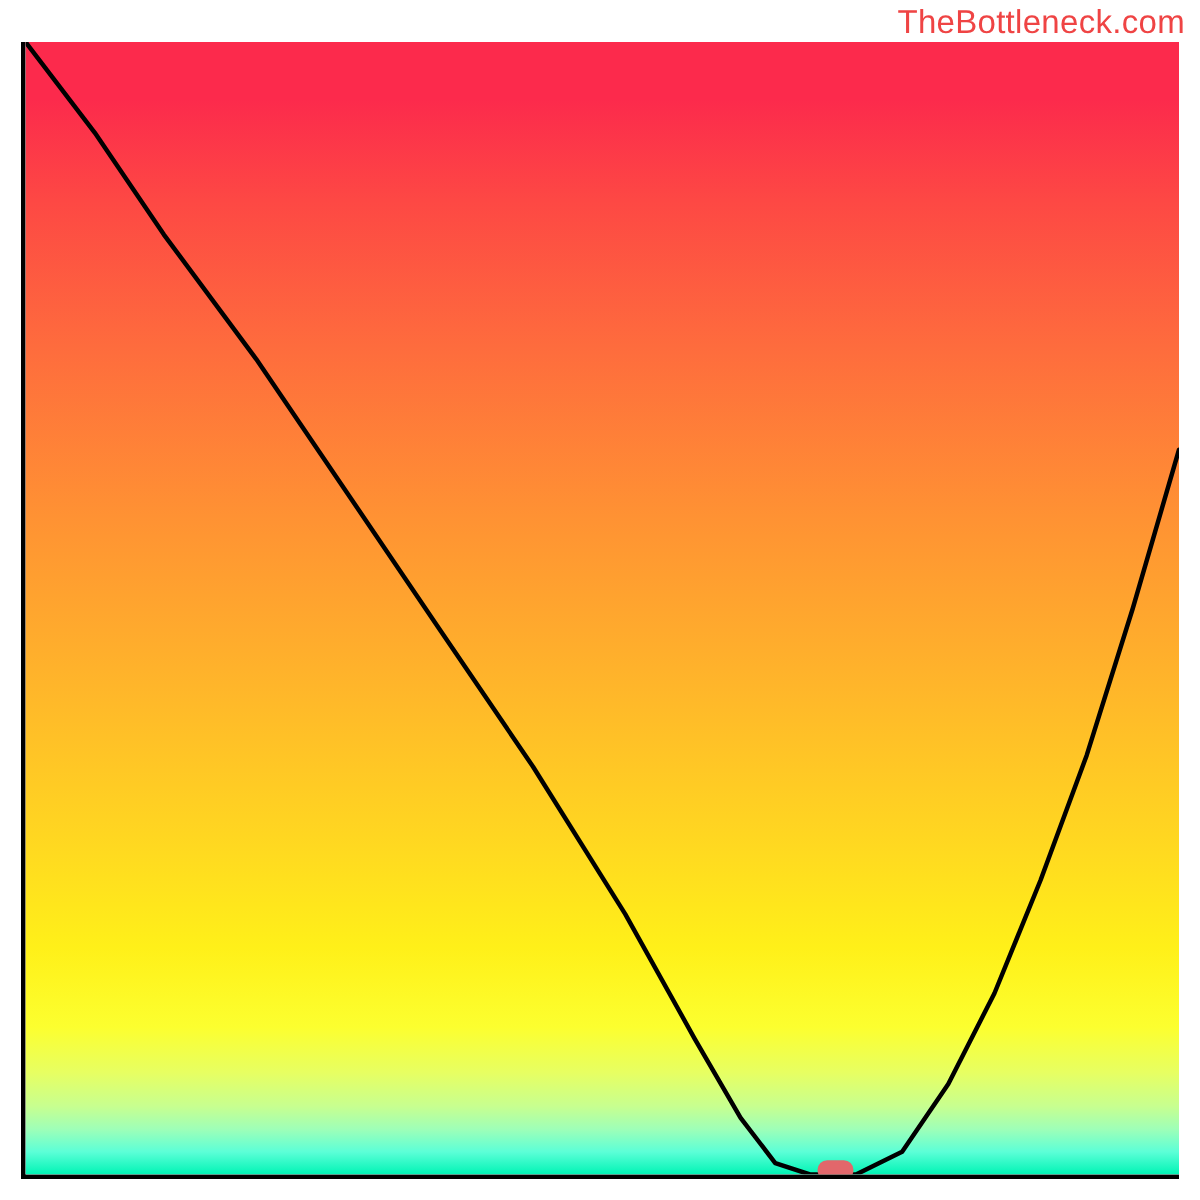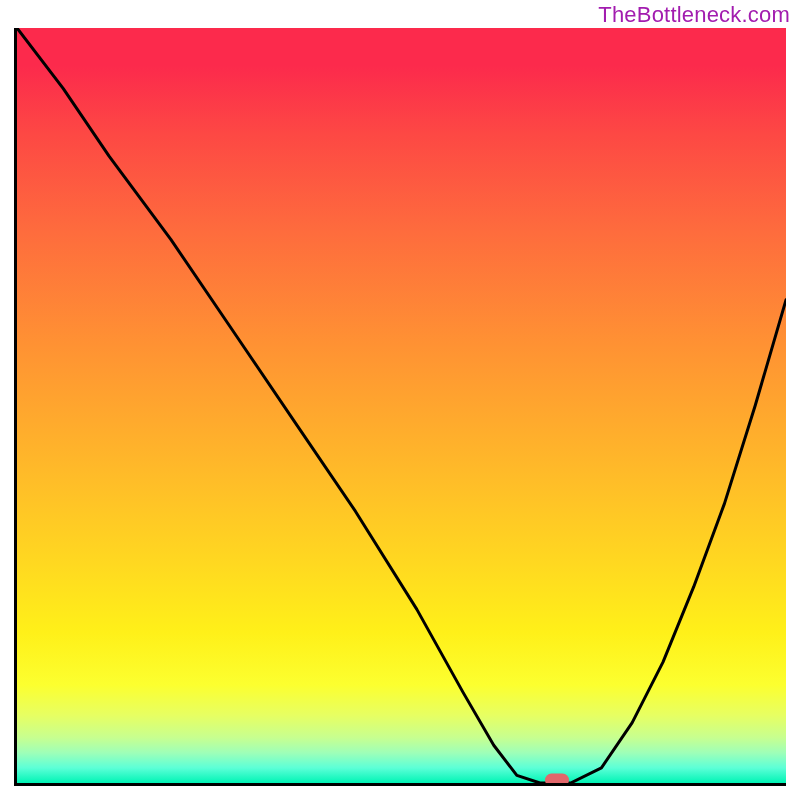--- a/index.html
+++ b/index.html
@@ -14,21 +14,21 @@
     position: relative;
     width: 800px;
     height: 800px;
   }
   .watermark {
     position: absolute;
     top: 2px;
     right: 10px;
     font-size: 22px;
     font-weight: 500;
-    color: #a21caf;
+    color: #ef4444;
     letter-spacing: 0.2px;
   }
   .plot-frame {
     position: absolute;
     left: 14px;
     top: 28px;
     width: 772px;
     height: 758px;
     border-left: 3px solid #000;
     border-bottom: 3px solid #000;

